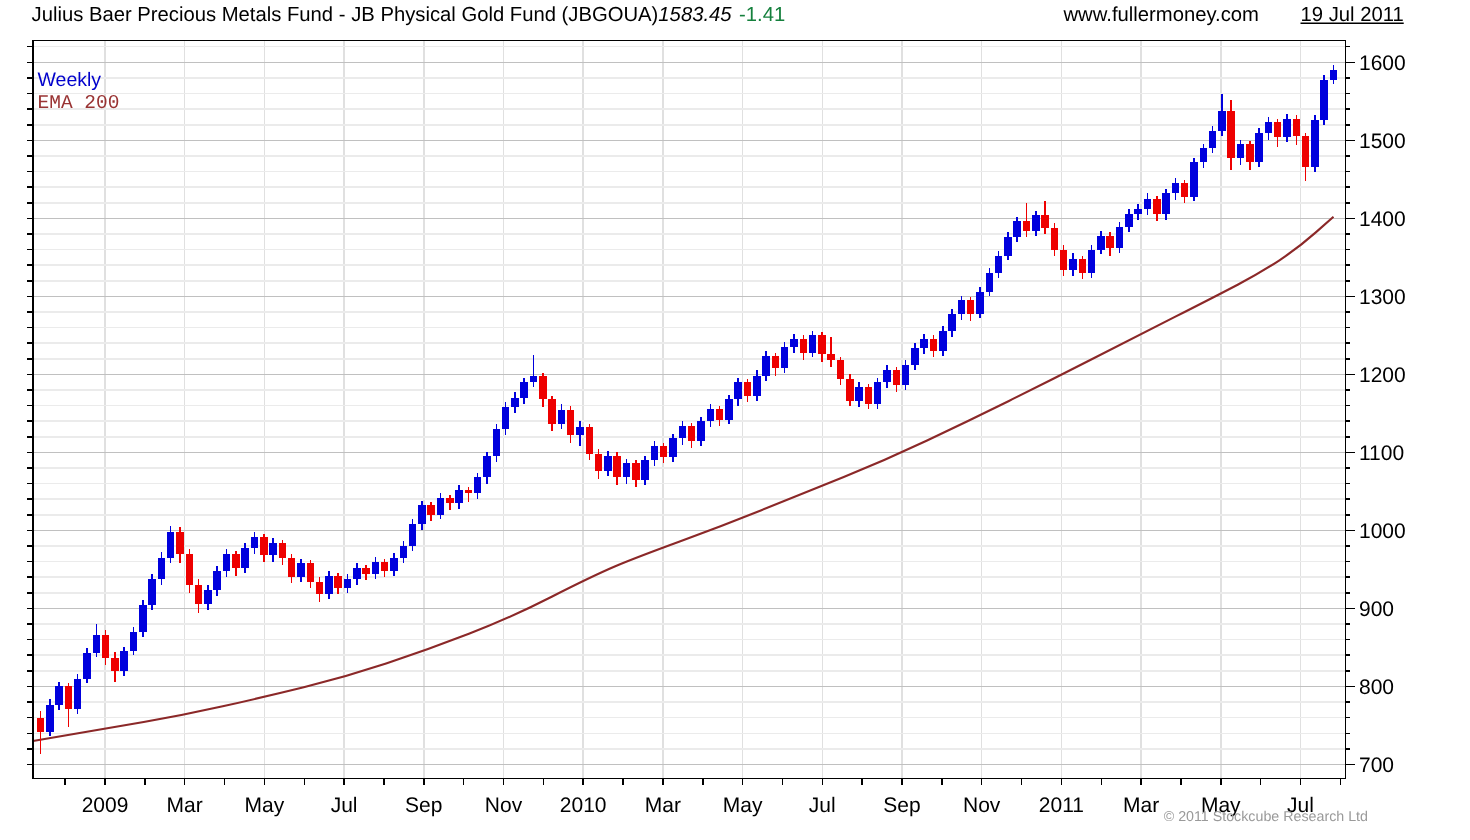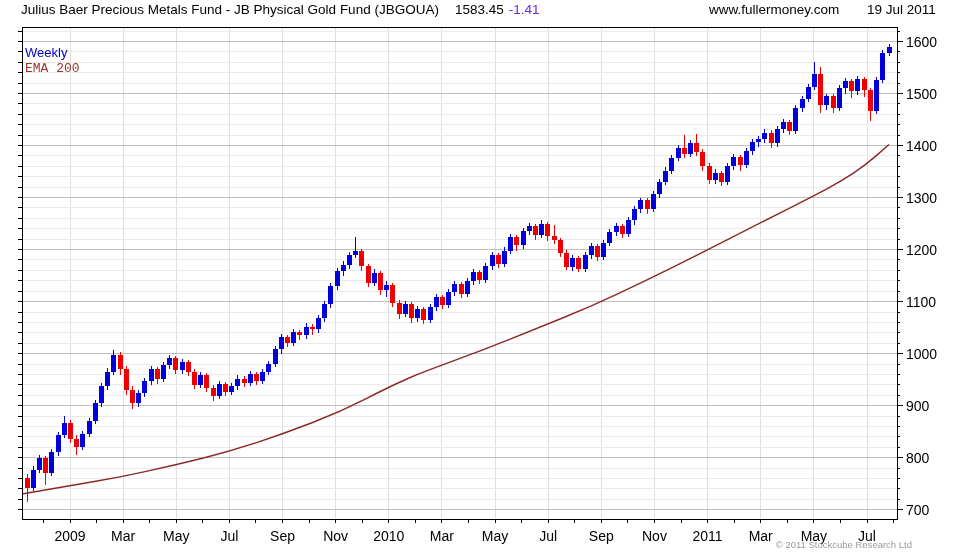--- a/index.html
+++ b/index.html
@@ -1,34 +1,34 @@
 <!DOCTYPE html>
 <html><head>
 <meta charset="utf-8">
 <style>
   html,body{margin:0;padding:0;background:#fff;}
   body{width:980px;height:560px;position:relative;overflow:hidden;
        font-family:"Liberation Sans",sans-serif;color:#000;}
   .hdr-text{position:absolute;top:2px;font-size:13.5px;white-space:nowrap;}
   #title{left:21px;}
-  #price{display:inline;margin-left:16px;}
+  #price{display:inline;margin-left:0;font-style:italic;}
   #change{display:inline;margin-left:5px;color:#cc0000;}
   #site{left:709px;}
-  #date{left:867px;}
+  #date{left:867px;text-decoration:underline;}
   #legend{position:absolute;left:25px;top:45px;font-size:13px;line-height:16px;}
   #legend-weekly{color:#0000cc;}
   #legend-ema{color:#993333;font-family:Liberation Mono, monospace;}
   #copyright{position:absolute;right:68px;top:539px;font-size:9.5px;color:#9a9a9a;}
   #chart{position:absolute;left:0;top:0;}
 </style>
 </head>
 <body>
 
 <div>
-  <div id="title" class="hdr-text"><span>Julius Baer Precious Metals Fund - JB Physical Gold Fund (JBGOUA)</span><span id="price">1583.45</span><span id="change" style="color: #6d28d9;">-1.41</span></div>
+  <div id="title" class="hdr-text"><span>Julius Baer Precious Metals Fund - JB Physical Gold Fund (JBGOUA)</span><span id="price">1583.45</span><span id="change" style="color: #15803d;">-1.41</span></div>
   <div id="site" class="hdr-text">www.fullermoney.com</div>
   <div id="date" class="hdr-text">19 Jul 2011</div>
 
   <svg id="chart" width="980" height="560" xmlns="http://www.w3.org/2000/svg">
       <g shape-rendering="crispEdges">
         <line x1="70" y1="27" x2="70" y2="519" stroke="#e0e0e0" stroke-width="1"></line>
         <line x1="123.13333333333333" y1="27" x2="123.13333333333333" y2="519" stroke="#e0e0e0" stroke-width="1"></line>
         <line x1="176.26666666666665" y1="27" x2="176.26666666666665" y2="519" stroke="#e0e0e0" stroke-width="1"></line>
         <line x1="229.4" y1="27" x2="229.4" y2="519" stroke="#e0e0e0" stroke-width="1"></line>
         <line x1="282.5333333333333" y1="27" x2="282.5333333333333" y2="519" stroke="#e0e0e0" stroke-width="1"></line>

